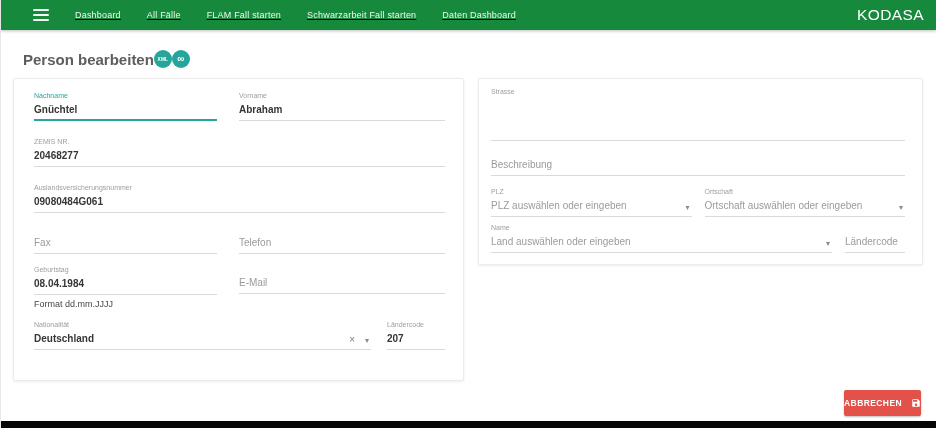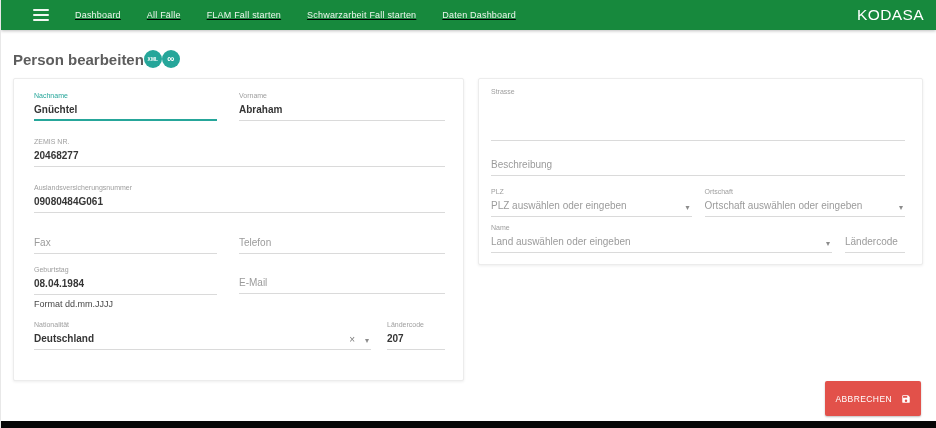--- a/index.html
+++ b/index.html
@@ -30,21 +30,21 @@
   .menu-btn span { display:block; height: 2.4px; background: #f2f8f2; border-radius: 1px; }
   .nav-items { display: flex; gap: 26px; align-items: center; text-decoration: underline; }
   .nav-item {
     color: #eef7ee; font-size: 9px; letter-spacing: .2px; cursor: pointer; white-space: nowrap;
   }
   .brand { margin-left: auto; color: #ffffff; font-size: 15.5px; letter-spacing: .4px; }
 
   
   .heading-row {
     display: flex; align-items: center; 
-    margin: 20px 0 10px 12px;
+    margin: 20px 0 10px 22px;
   }
   .page-title { font-size: 15px; color: #5d5d5d; }
   .badge {
     width: 18px; height: 18px; border-radius: 50%;
     background: #26a69a; color: #ffffff;
     display: flex; align-items: center; justify-content: center;
     cursor: pointer; flex: none;
   }
   .badge.xml { font-size: 4.8px; font-weight: bold; letter-spacing: .2px; }
   .badge.link { font-size: 10px; font-weight: bold; padding-bottom: 1px; }
@@ -96,25 +96,25 @@
   .strasse-gap { height: 24px; }
   .row2r { display: grid; grid-template-columns: 1fr 1fr; column-gap: 13px; align-items: end; }
   .rowland { display: grid; grid-template-columns: 1fr 60px; column-gap: 13px; align-items: end; }
 
   
   .actions {
     position: absolute; right: 15px; bottom: 12px;
     display: flex; gap: 8px;
   }
   .btn {
-    height: 35px; padding: 0 10px;
+    height: 26px; padding: 0 0;
     display: flex; align-items: center; gap: 9px;
     border: none; border-radius: 2px; cursor: pointer;
     color: #fff; font-family: inherit;
-    font-size: 8.5px; font-weight: normal; letter-spacing: .4px;
+    font-size: 8.5px; font-weight: bold; letter-spacing: .4px;
     box-shadow: 0 1px 2px rgba(0,0,0,.25);
   }
   .btn-red  { background: #e2514a; }
   .btn-teal { background: #26a69a; }
   .btn svg { display: block; }
 
   .bottom-bar {
     position: absolute; left: 0; bottom: 0;
     width: 100%; height: 7px; background: #060606;
   }

